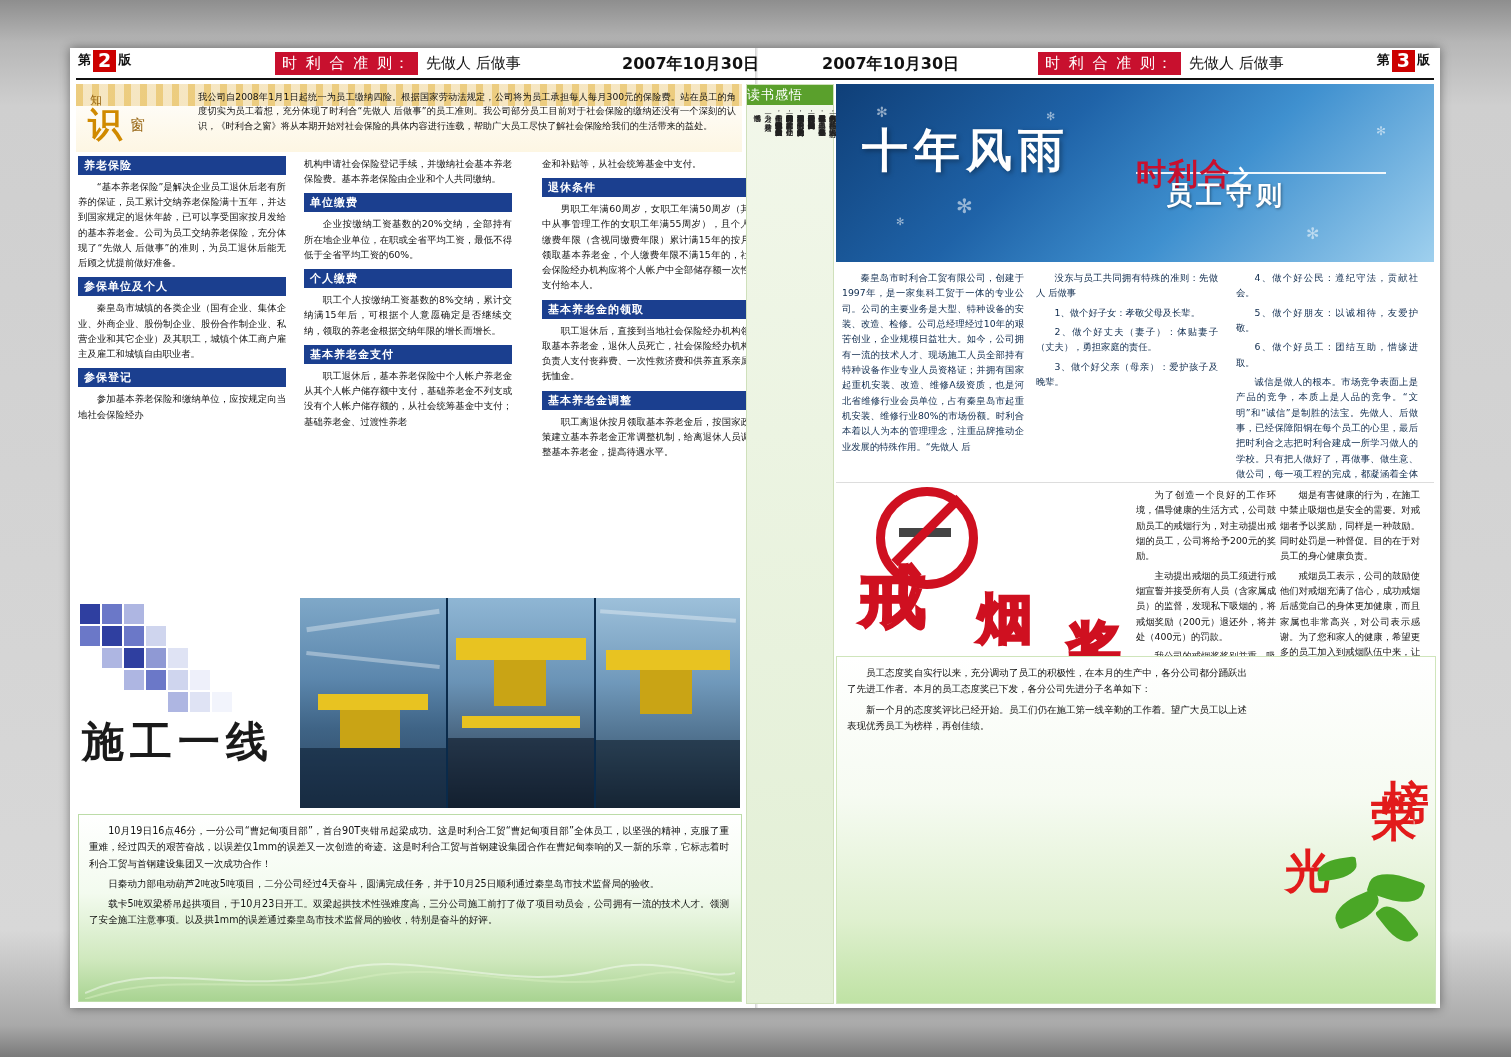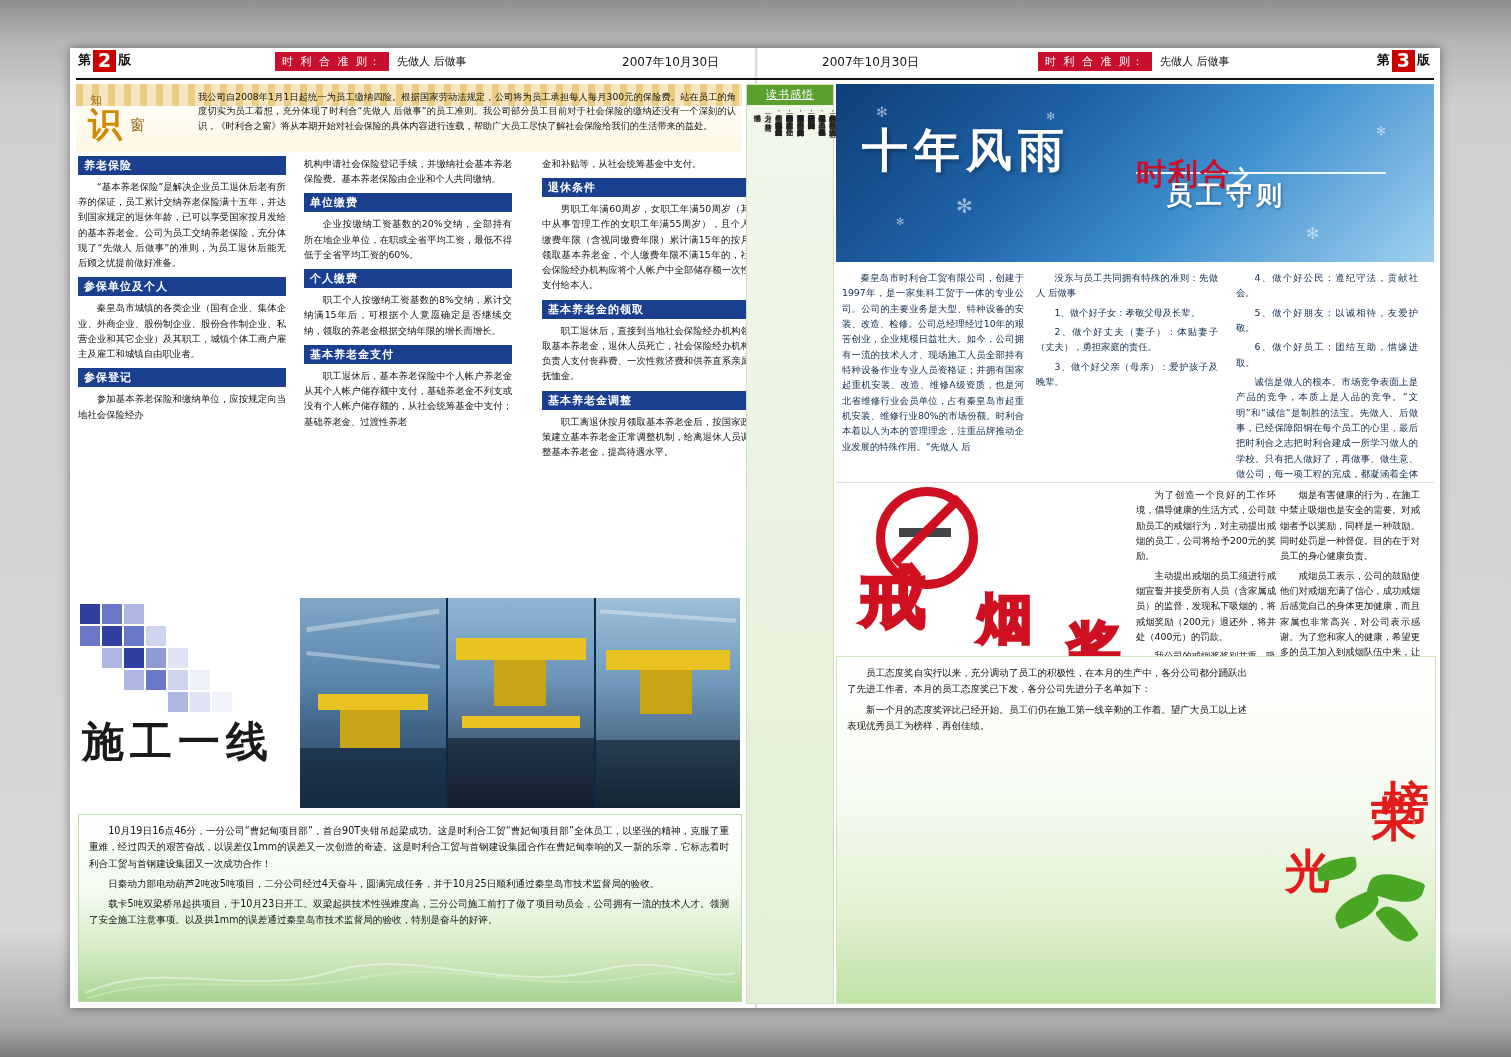--- a/index.html
+++ b/index.html
@@ -5,23 +5,23 @@
   html,body{margin:0;padding:0;background:#6f6f6f;}
   body{width:1511px;height:1057px;overflow:hidden;font-family:"DejaVu Sans","Liberation Sans",sans-serif;}
   .page{position:relative;width:1511px;height:1057px;background:linear-gradient(180deg,#8e8e8e 0%,#b6b6b6 4%,#cfcfcf 10%,#d8d8d8 88%,#a9a9a9 97%,#7a7a7a 100%);}
   .spread{position:absolute;left:70px;top:48px;width:1370px;height:960px;background:#ffffff;box-shadow:0 0 10px rgba(0,0,0,.45);}
   .gutter{position:absolute;left:50%;top:0;width:3px;height:100%;background:linear-gradient(90deg,rgba(0,0,0,.18),rgba(0,0,0,.03));}
   
   .masthead{position:absolute;left:0;top:0;width:100%;height:34px;}
   .mh-rule{position:absolute;left:6px;right:6px;top:30px;height:2px;background:#111;}
   .pageno{position:absolute;top:2px;font-size:13px;color:#111;font-weight:bold;}
   .pageno .num{display:inline-block;background:#c00;color:#fff;font-size:19px;line-height:19px;padding:1px 5px 2px;margin:0 2px;vertical-align:-3px;}
-  .slogan{position:absolute;top:4px;font-size:11px;color:#111;white-space:nowrap;}
+  .slogan{position:absolute;top:4px;font-size:15px;color:#111;white-space:nowrap;}
   .slogan .tag{display:inline-block;background:#c8102e;color:#fff;padding:2px 7px;margin-right:8px;letter-spacing:2px;}
-  .dateline{position:absolute;top:6px;font-size:12px;font-weight:normal;color:#111;}
+  .dateline{position:absolute;top:6px;font-size:16px;font-weight:bold;color:#111;}
   
   .lp{position:absolute;left:6px;top:36px;width:666px;height:918px;}
   .knowledge-hd{position:absolute;left:0;top:0;width:666px;height:68px;background:linear-gradient(180deg,#ffffff,#fdf6e3);}
   .kh-ribbon{position:absolute;left:0;top:0;width:666px;height:22px;
     background:repeating-linear-gradient(90deg,#e9c46a 0 7px,#f4e2b8 7px 16px);opacity:.85;}
   .kh-badge{position:absolute;left:6px;top:6px;width:110px;height:58px;}
   .kh-badge .zhi{position:absolute;left:8px;top:2px;font-size:12px;color:#9a6a1a;}
   .kh-badge .shi{position:absolute;left:6px;top:12px;font-size:34px;color:#d08a00;font-weight:bold;font-family:"DejaVu Serif",serif;}
   .kh-badge .chuang{position:absolute;left:48px;top:26px;font-size:15px;color:#9a6a1a;}
   .kh-text{position:absolute;left:122px;top:6px;width:538px;font-size:9.2px;line-height:1.55;color:#111;text-align:justify;}
@@ -42,21 +42,21 @@
   .crane{position:absolute;background:#e8c321;}
   .beam{position:absolute;background:#c9a415;}
   .girder{position:absolute;background:rgba(255,255,255,.35);}
   .newsbox{position:absolute;left:2px;top:730px;width:662px;height:186px;
     background:linear-gradient(180deg,#ffffff 0%,#f3fbef 42%,#cfe8bd 78%,#a8d391 100%);border:1px solid #bcdca8;}
   .nb-text{position:absolute;left:10px;top:8px;width:640px;font-size:9.6px;line-height:1.7;color:#111;text-align:justify;}
   .nb-text p{margin:0 0 4px;text-indent:2em;}
   .swirl{position:absolute;left:6px;bottom:2px;width:650px;height:52px;opacity:.55;}
   
   .midcol{position:absolute;left:676px;top:36px;width:86px;height:918px;background:linear-gradient(180deg,#f2f7ea,#e2efd5);border:1px solid #cfe0bb;}
-  .mid-hd{height:20px;background:#5aa02c;color:#fff;font-size:11px;text-align:center;line-height:20px;letter-spacing:1px;text-decoration:underline;}
+  .mid-hd{height:20px;background:#5aa02c;color:#fff;font-size:13px;line-height:20px;letter-spacing:1px;}
   .mid-body{padding:4px 4px;font-size:7.2px;line-height:1.5;color:#222;
     writing-mode:vertical-rl;text-orientation:upright;height:880px;white-space:pre-wrap;}
   
   .rp{position:absolute;left:766px;top:36px;width:598px;height:918px;}
   .rbanner{position:absolute;left:0;top:0;width:598px;height:178px;
     background:linear-gradient(135deg,#0f3f78 0%,#1f63a8 35%,#3f90cf 62%,#9fd0ee 100%);overflow:hidden;}
   .flake{position:absolute;color:rgba(255,255,255,.55);font-size:14px;}
   .rb-title{position:absolute;left:26px;top:36px;font-size:46px;font-weight:bold;color:#ffffff;letter-spacing:6px;font-family:"DejaVu Serif",serif;text-shadow:2px 2px 5px rgba(0,0,0,.35);}
   .rb-sub{position:absolute;left:300px;top:70px;font-size:30px;font-weight:bold;color:#c8102e;letter-spacing:2px;font-family:"DejaVu Serif",serif;}
   .rb-sub2{position:absolute;left:330px;top:94px;font-size:26px;font-weight:bold;color:#ffffff;letter-spacing:4px;font-family:"DejaVu Serif",serif;text-shadow:1px 1px 3px rgba(0,0,0,.4);}

